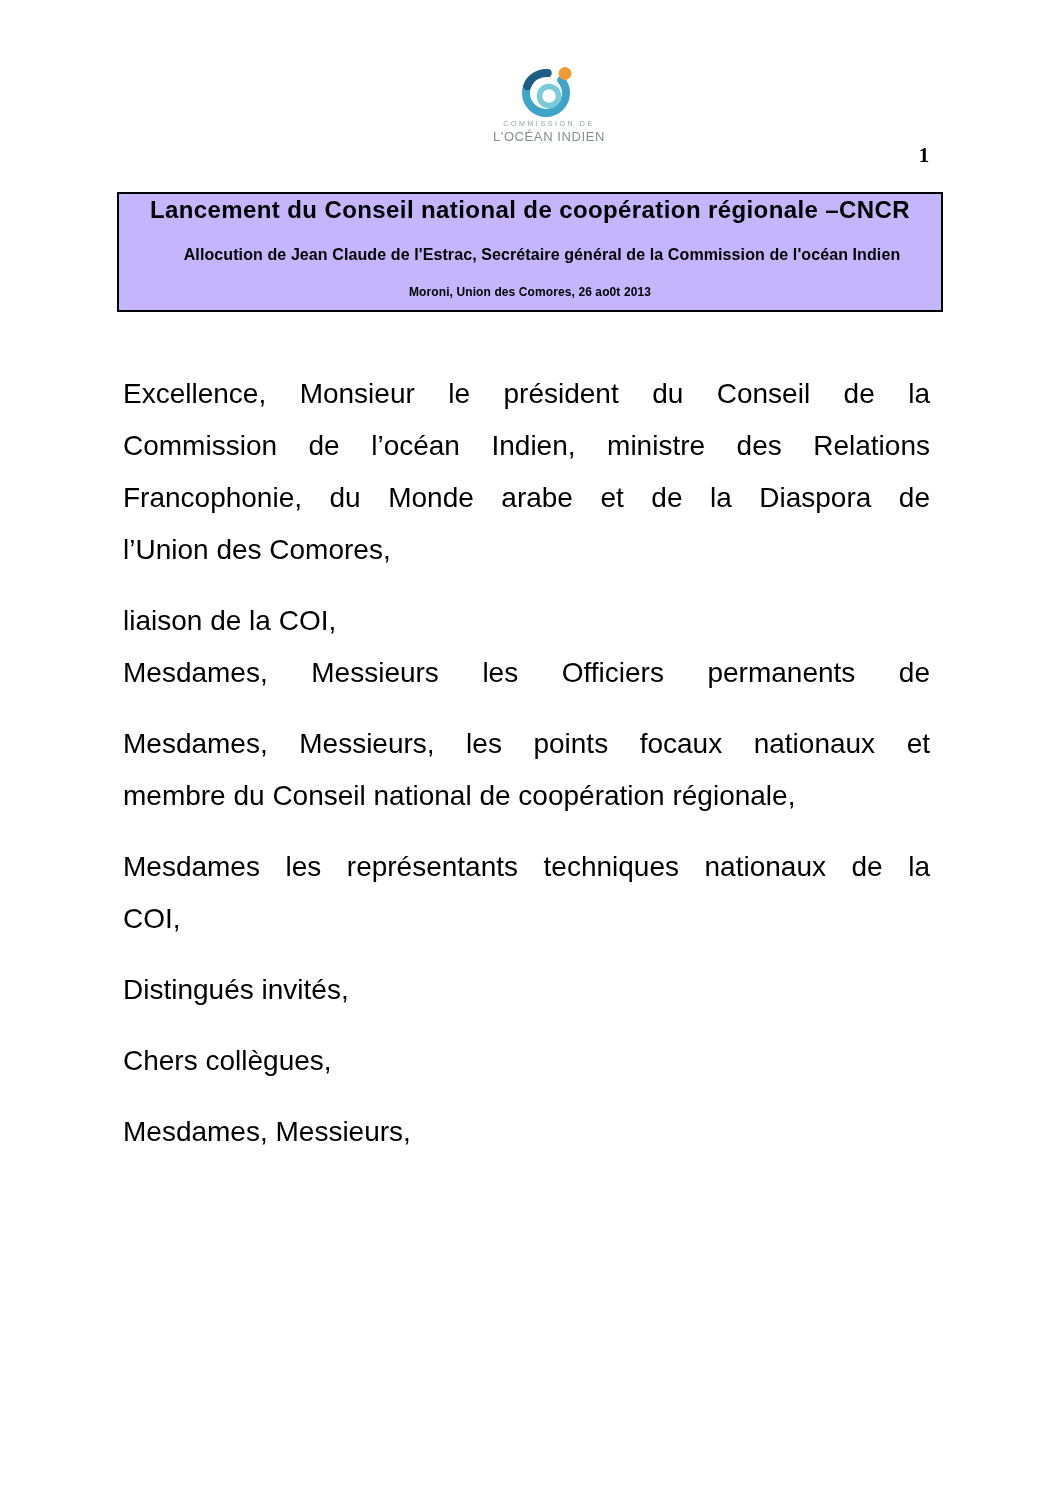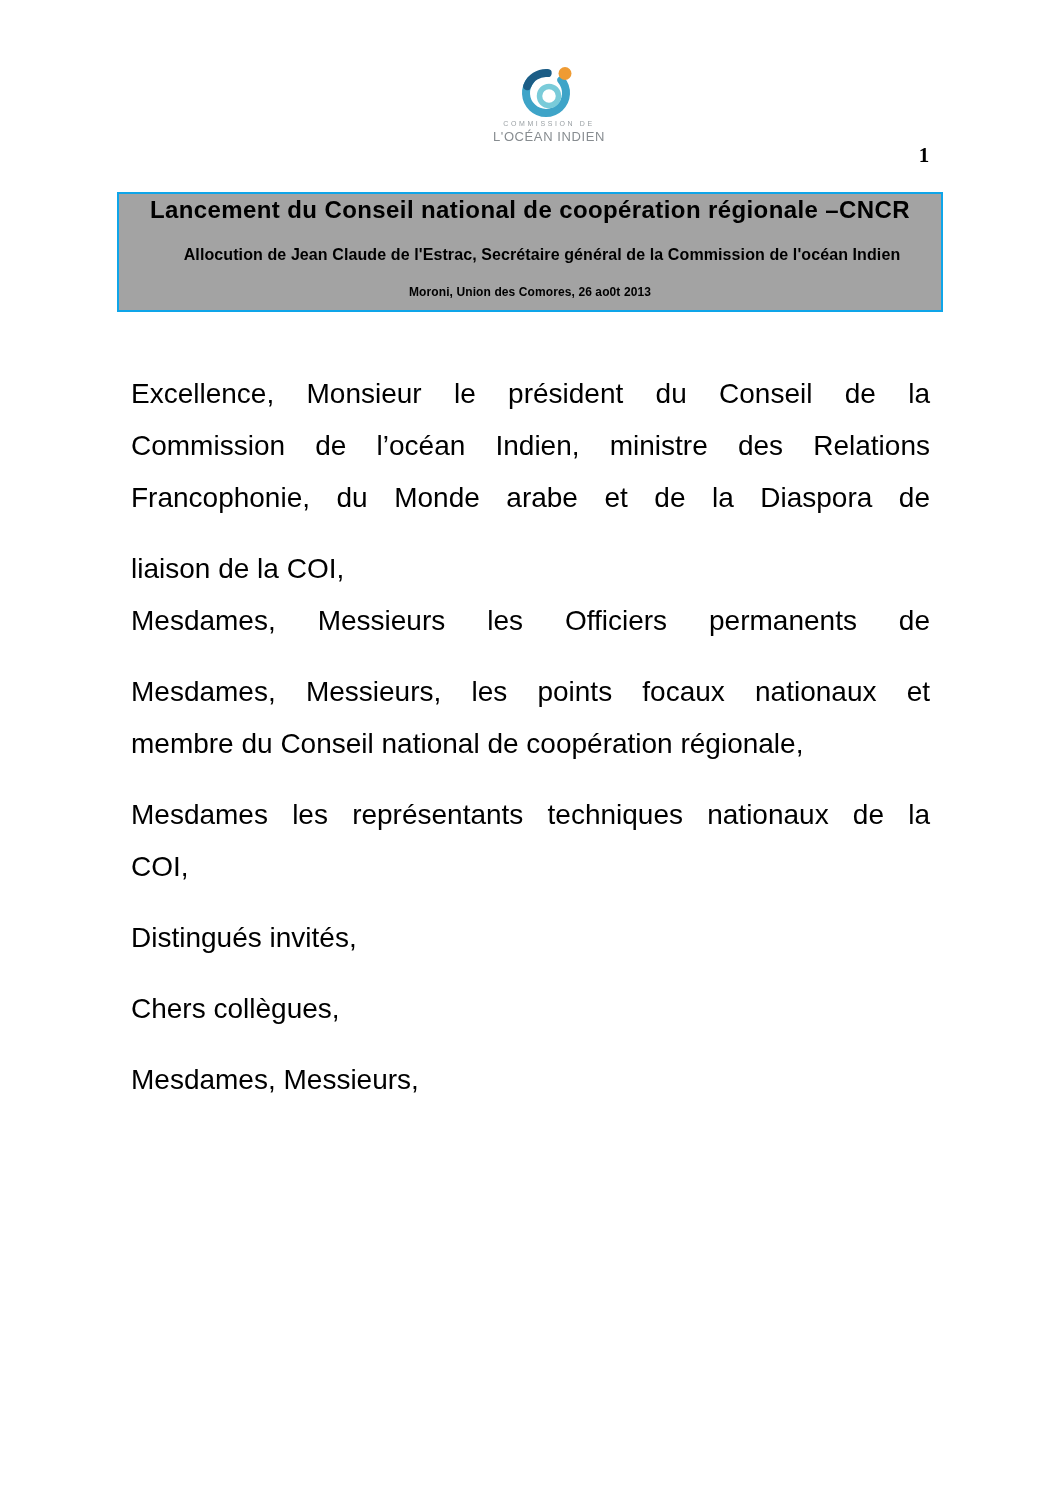--- a/index.html
+++ b/index.html
@@ -53,22 +53,22 @@
     color: #000;
   }
 
   
   .header-box {
     position: absolute;
     left: 117px;
     top: 192px;
     width: 822px;
     height: 116px;
-    border: 2px solid #0ea5e9;
-    background: #a3a3a3;
+    border: 2px solid #000000;
+    background: #c4b5fd;
   }
   .header-title {
     position: absolute;
     top: 2px;
     left: 0;
     width: 100%;
     text-align: center;
     font-weight: bold;
     font-size: 24px;
     letter-spacing: 0.4px;
@@ -97,21 +97,21 @@
     white-space: nowrap;
   }
 
   
   .doc-body {
     position: absolute;
     left: 119px;
     top: 368px;
     width: 811px;
   }
-  .paragraph { margin: 0 0 19px 12px; }
+  .paragraph { margin: 0 0 19px 4px; }
   .line {
     font-size: 28px;
     line-height: 52px;
     color: #000;
   }
   .line.just {
     text-align: justify;
     text-align-last: justify;
   }
 </style>
@@ -142,20 +142,21 @@
     <div class="header-subtitle">Allocution de Jean Claude de l'Estrac, Secrétaire général de la Commission de l'océan Indien</div>
     <div class="header-date">Moroni, Union des Comores, 26 ao0t 2013</div>
   </div>
 
   <div class="doc-body">
 
     <div class="paragraph">
       <div class="line just">Excellence, Monsieur le président du Conseil de la</div>
       <div class="line just">Commission de l’océan Indien, ministre des Relations</div>
       <div class="line just">Francophonie, du Monde arabe et de la Diaspora de</div>
+      <div class="line">l’Union des Comores,</div>
     </div>
 
     <div class="paragraph">
       <div class="line">liaison de la COI,</div>
       <div class="line just">Mesdames, Messieurs les Officiers permanents de</div>
     </div>
 
     <div class="paragraph">
       <div class="line just">Mesdames, Messieurs, les points focaux nationaux et</div>
       <div class="line">membre du Conseil national de coopération régionale,</div>

